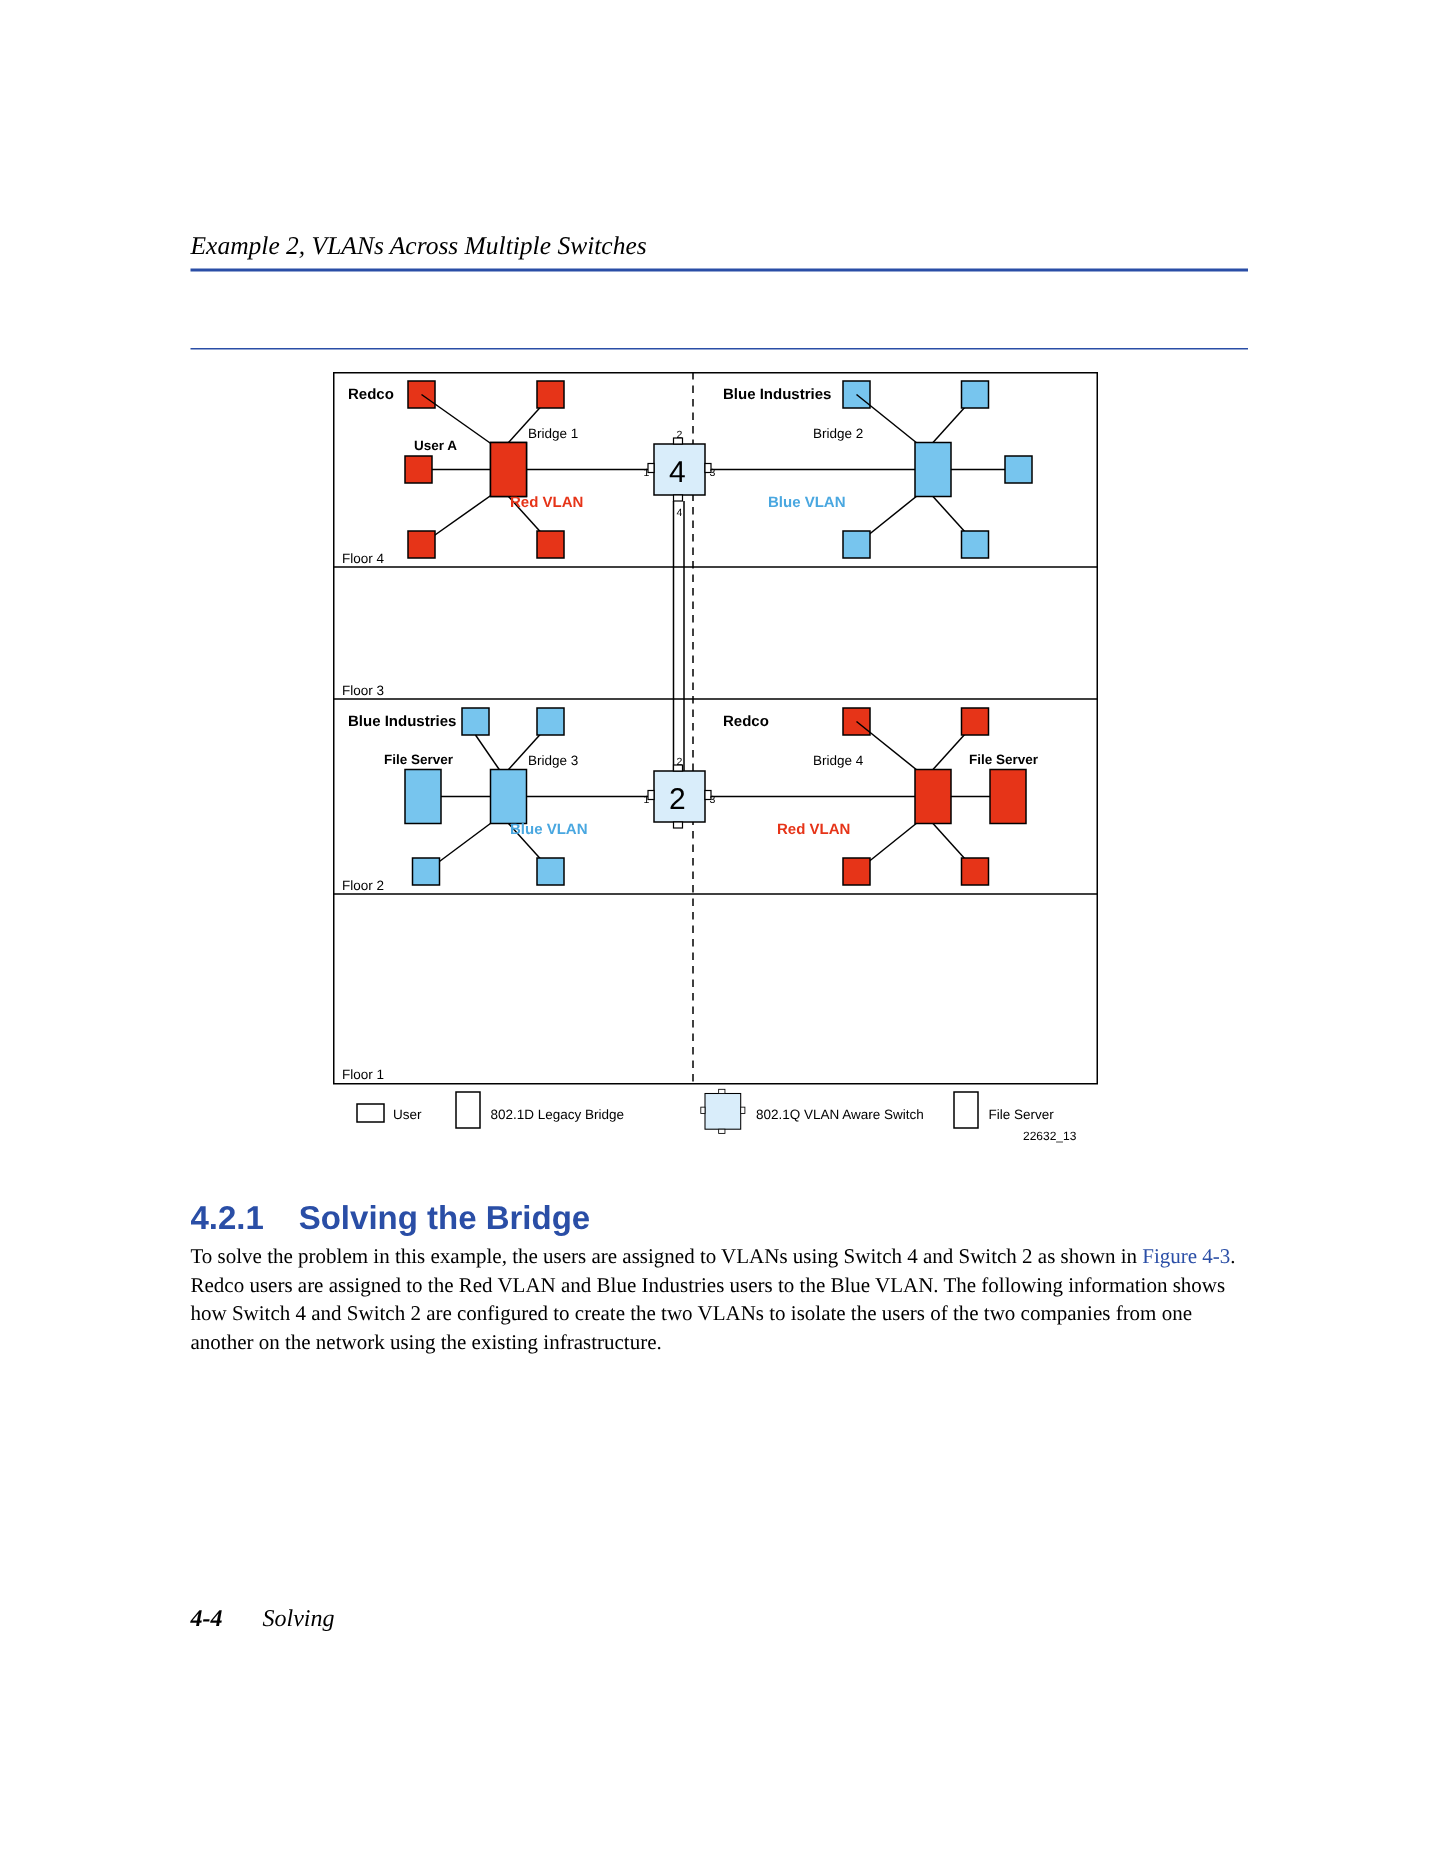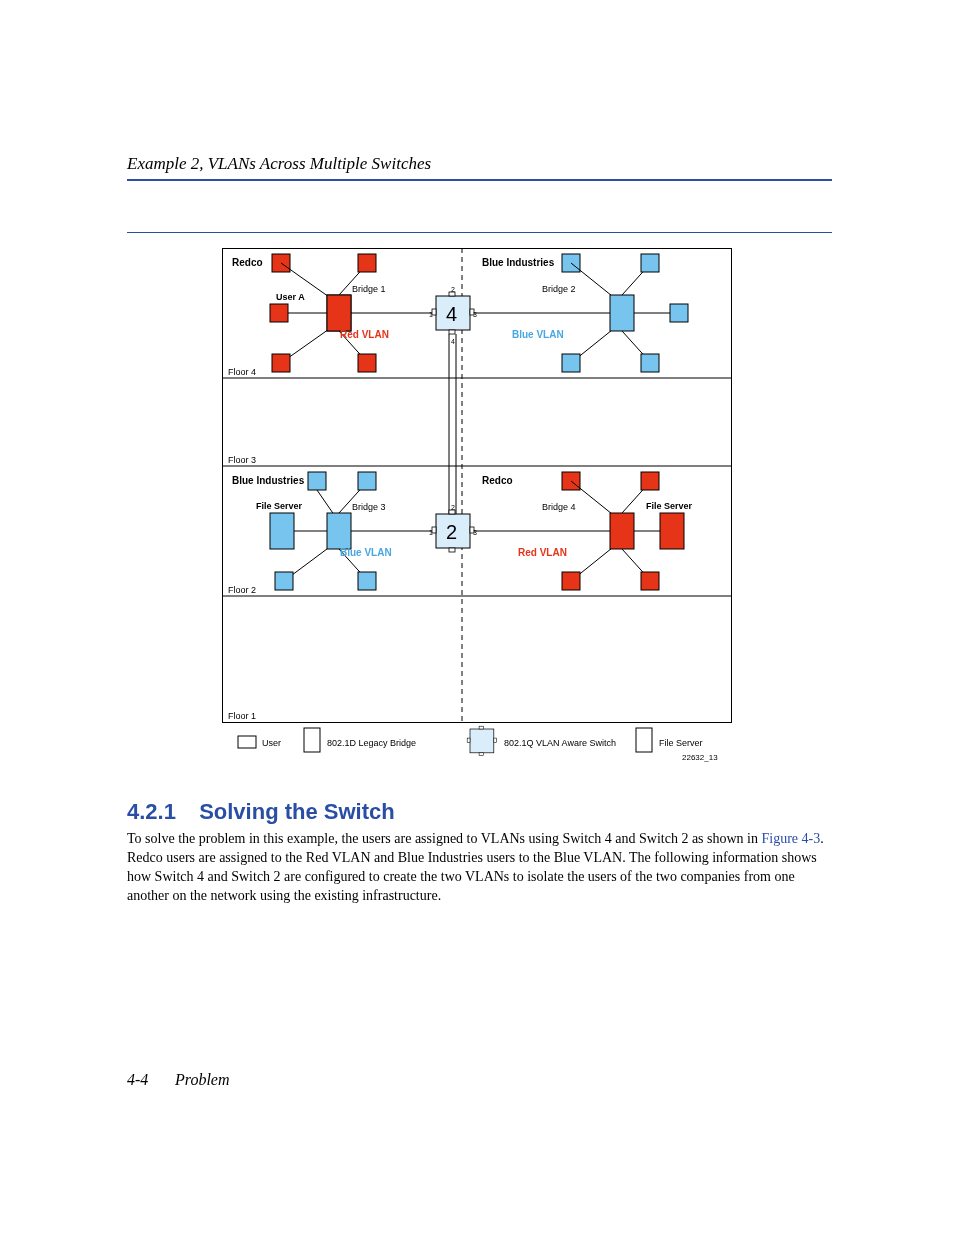--- a/index.html
+++ b/index.html
@@ -5,21 +5,21 @@
   html,body{margin:0;padding:0;background:#fff;font-family:"Times New Roman",Times,serif;color:#000}
   .page{width:954px;height:1235px;position:relative;margin:4px auto;background:#fff}
   .running-head{position:absolute;left:127px;top:150px;font-style:italic;font-size:17px}
   .head-rule{position:absolute;left:127px;top:175px;width:705px;height:0;border-top:2px solid #2a4ea6}
   .fig-caption{position:absolute;left:127px;top:205px;font-family:Arial,Helvetica,sans-serif;font-weight:bold;color:#2a4ea6;font-size:16px}
   .fig-rule{position:absolute;left:127px;top:228px;width:705px;height:0;border-top:1px solid #2a4ea6}
   .sec-head{position:absolute;left:127px;top:795px;font-family:Arial,Helvetica,sans-serif;font-weight:bold;color:#2a4ea6;font-size:22px}
   .sec-num{display:inline-block;min-width:66px}
   .body-text{position:absolute;left:127px;top:826px;width:705px;font-size:14px;line-height:1.35}
   .xref{color:#2a4ea6}
-  .footer-page{position:absolute;left:127px;bottom:150px;font-style:italic;font-weight:normal;font-size:16px}
+  .footer-page{position:absolute;left:127px;bottom:150px;font-style:italic;font-weight:bold;font-size:16px}
   .footer-chap{position:absolute;left:175px;bottom:150px;font-style:italic;font-size:16px}
   .diagram{position:absolute;left:222px;top:244px;width:510px;height:535px}
 </style>
 </head>
 <body>
 
 <div class="page">
   <div class="running-head">Example 2, VLANs Across Multiple Switches</div>
   <div class="head-rule"></div>
 
@@ -153,22 +153,22 @@
         <use href="#switch"></use>
       </g>
     <text x="282" y="498" font-family="Arial" font-size="9">802.1Q VLAN Aware Switch</text>
     <rect x="414" y="480" width="16" height="24" fill="#fff" stroke="#000"></rect>
     <text x="437" y="498" font-family="Arial" font-size="9">File Server</text>
     <text x="460" y="512" font-family="Arial" font-size="8">22632_13</text>
   </svg>
 
   <div class="sec-head">
     <span class="sec-num">4.2.1</span>
-    <span>Solving the Switch</span>
+    <span>Solving the Bridge</span>
   </div>
 
   <div class="body-text">
     <span>To solve the problem in this example, the users are assigned to VLANs using Switch 4 and Switch 2 as shown in </span><span class="xref">Figure 4-3</span><span>. Redco users are assigned to the Red VLAN and Blue Industries users to the Blue VLAN. The following information shows how Switch 4 and Switch 2 are configured to create the two VLANs to isolate the users of the two companies from one another on the network using the existing infrastructure.</span>
   </div>
 
   <div class="footer-page">4-4</div>
-  <div class="footer-chap">Problem</div>
+  <div class="footer-chap">Solving</div>
 </div>
 
 </body></html>

